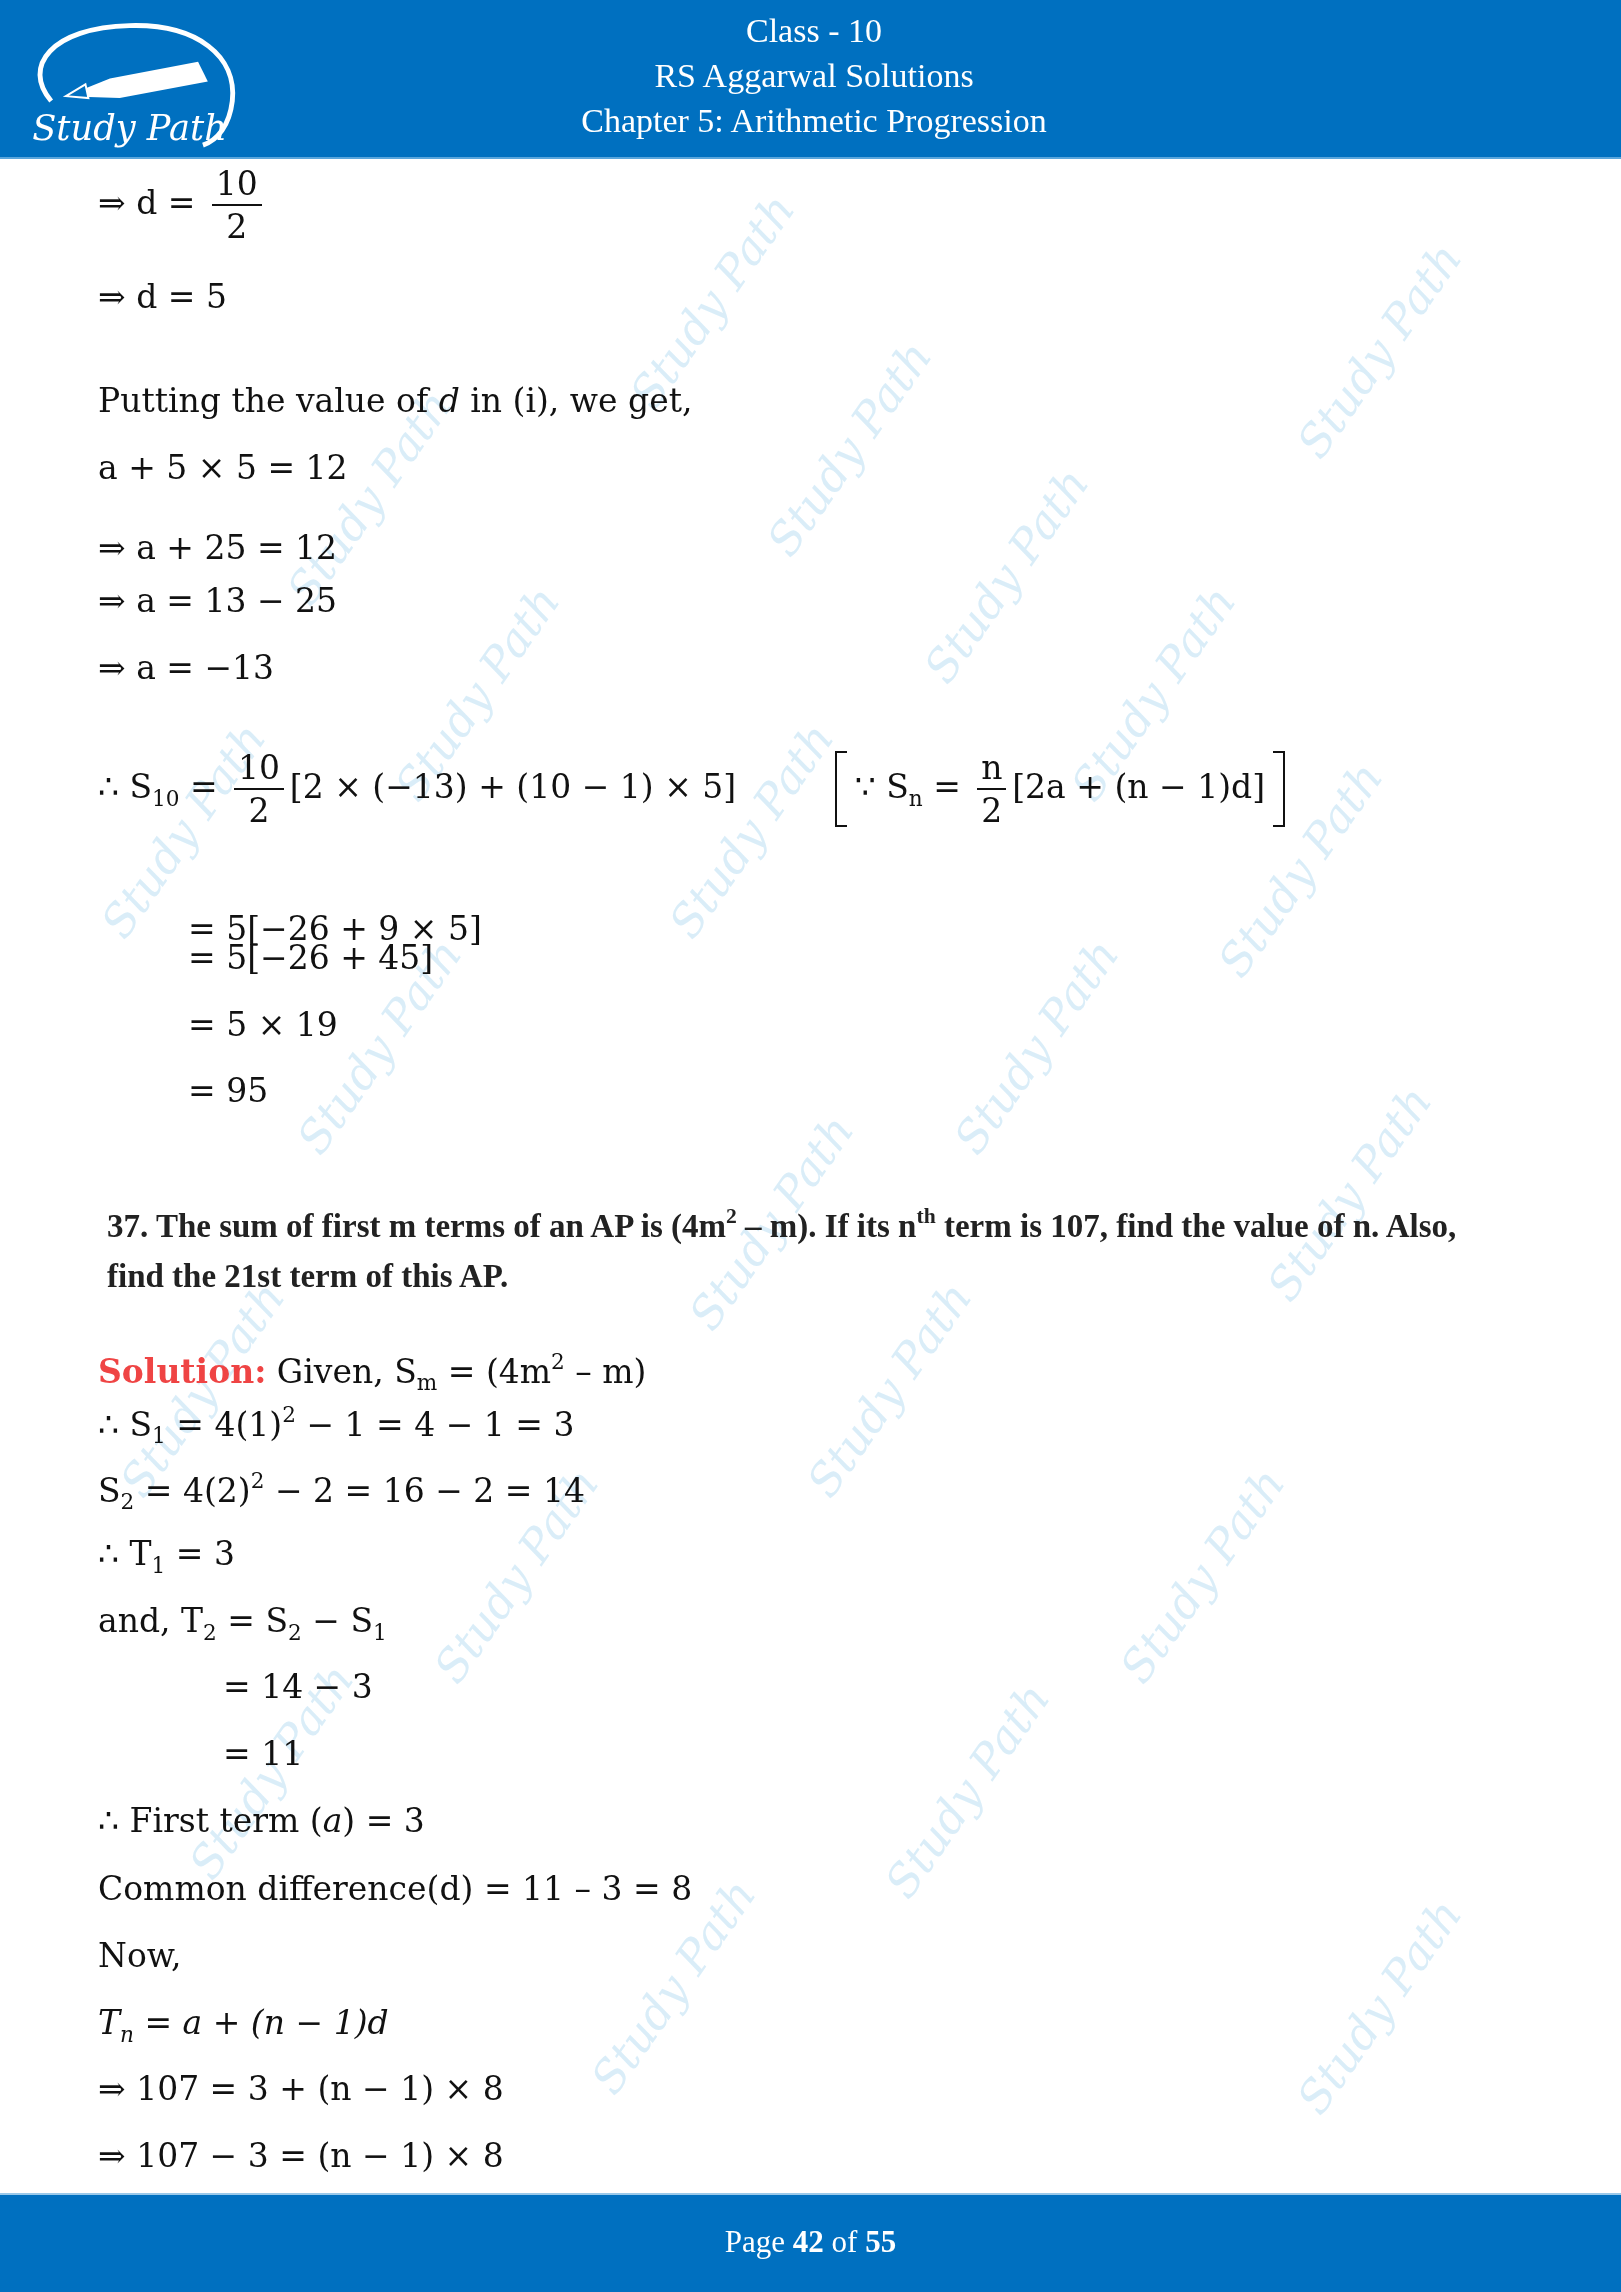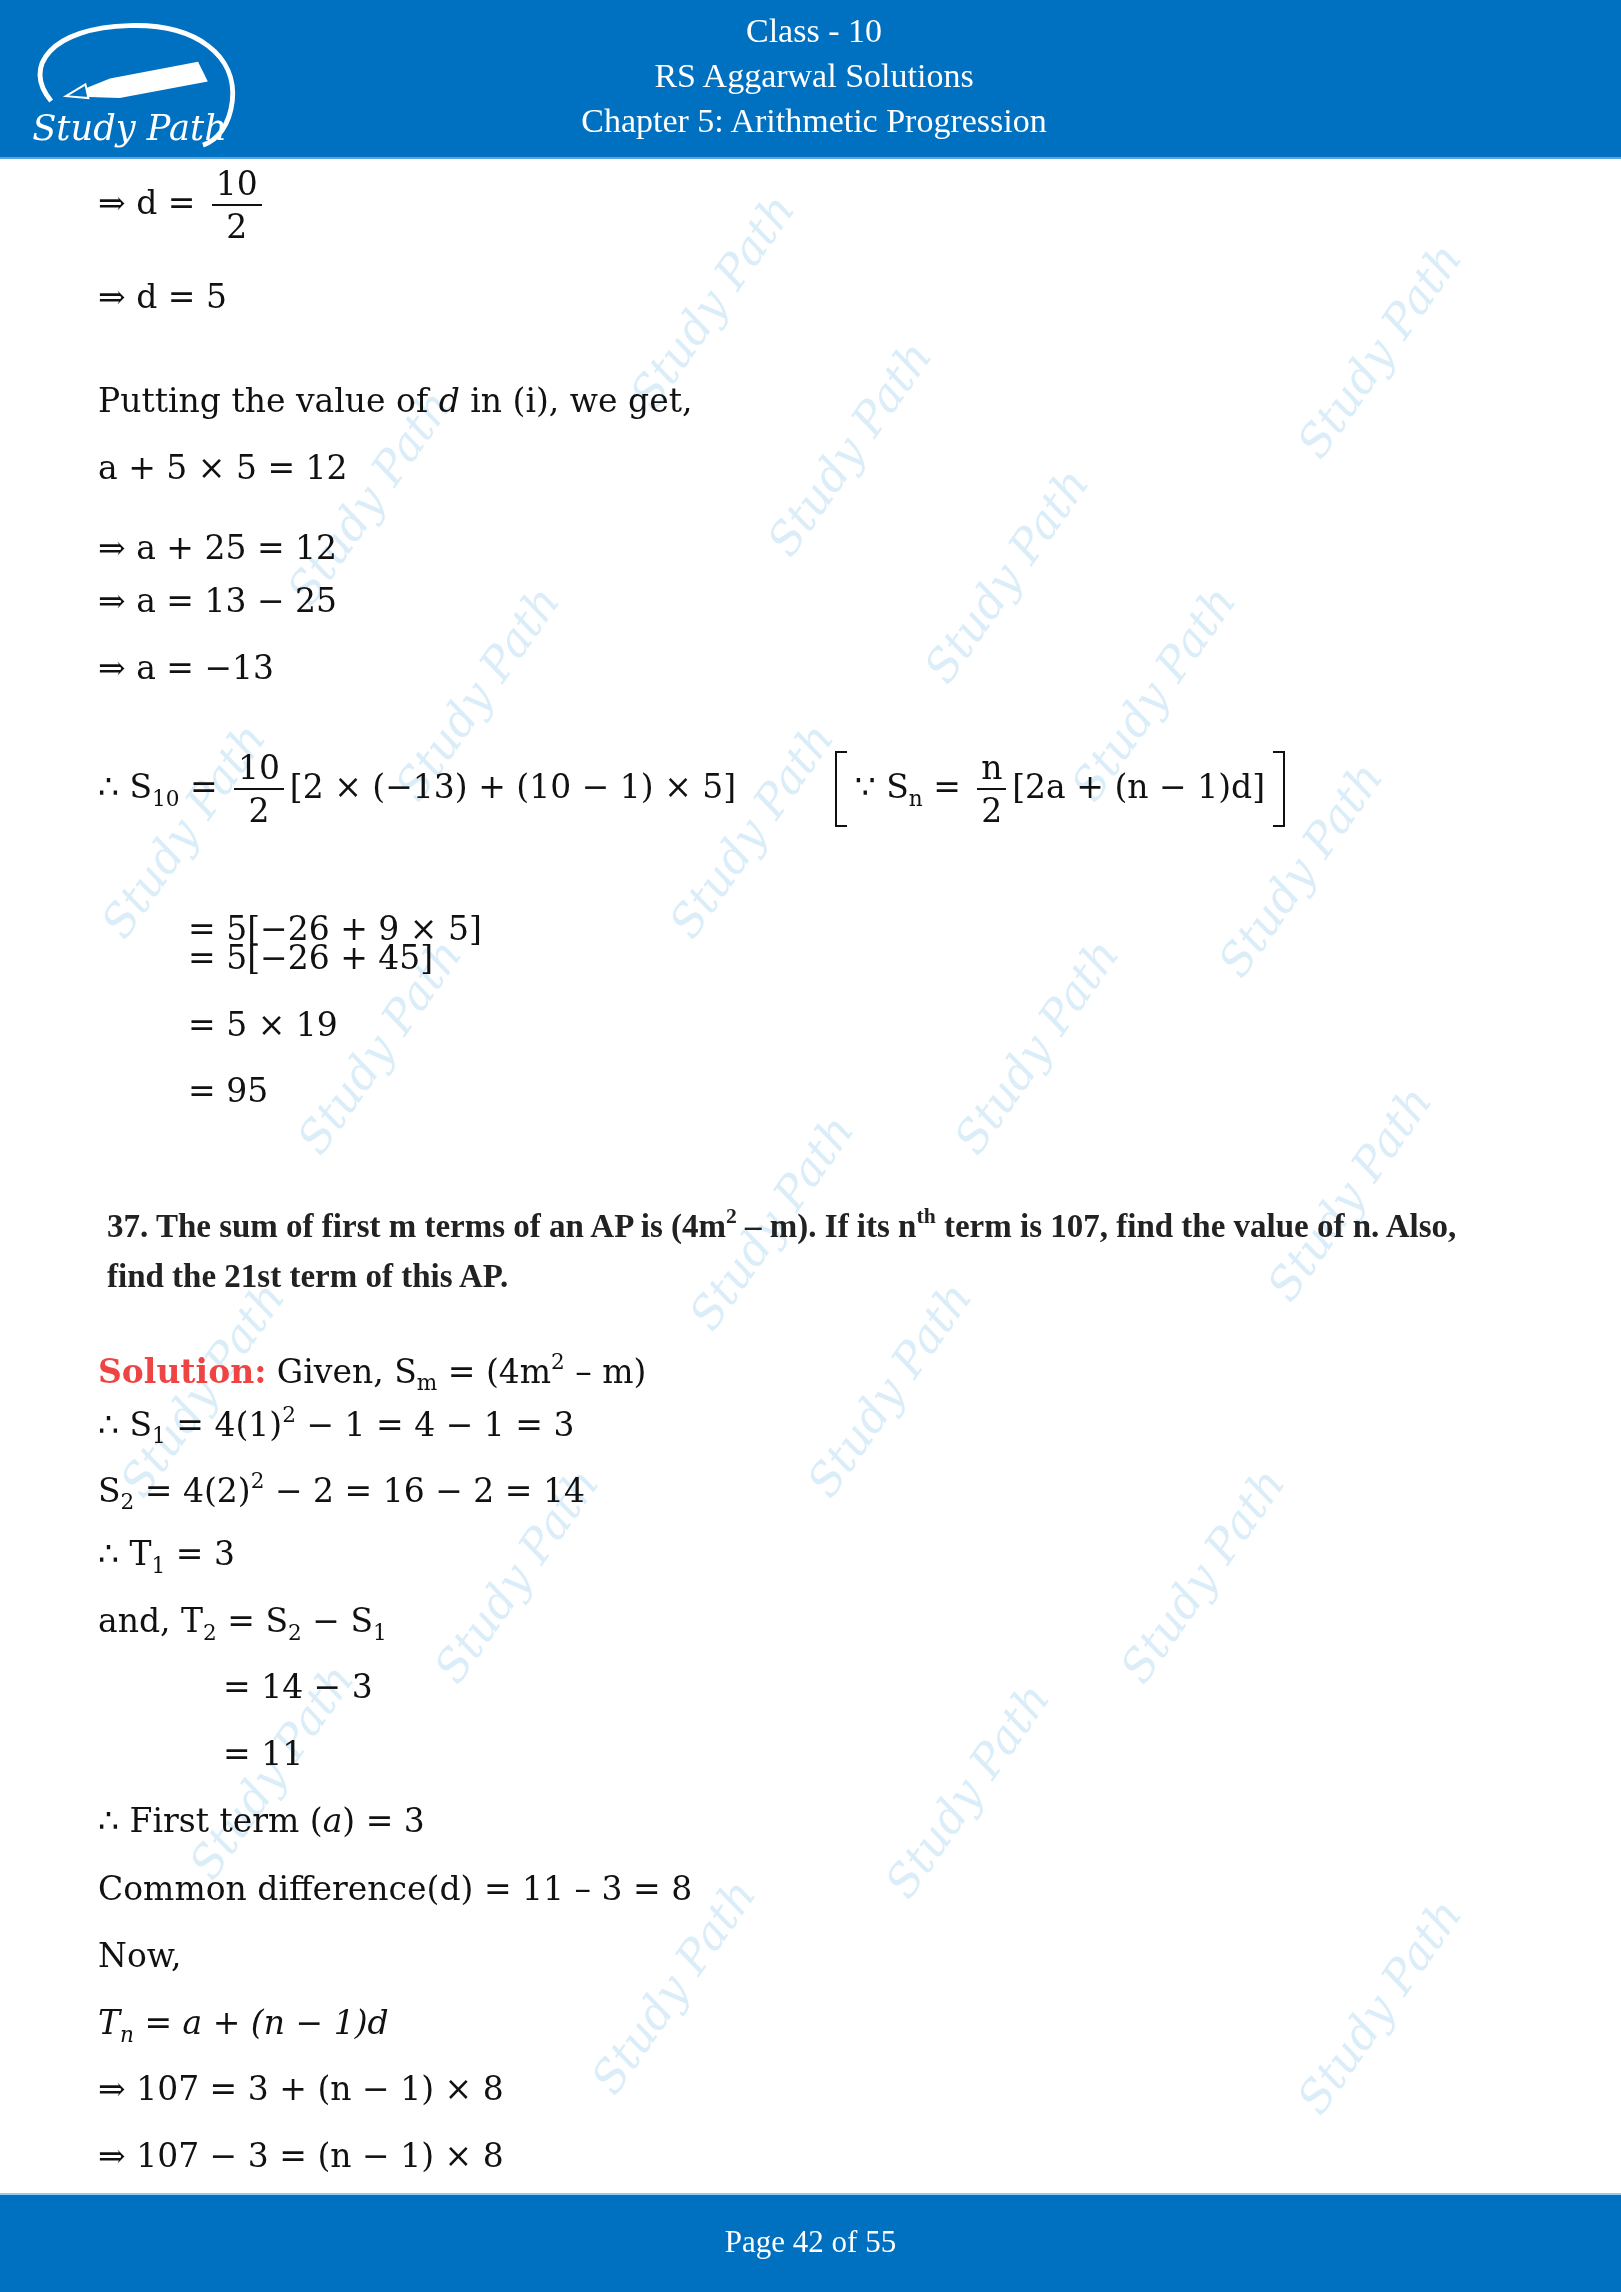--- a/index.html
+++ b/index.html
@@ -19,21 +19,21 @@
       font-family: "Liberation Serif", serif;
     }
     .footer {
       position: absolute; left: 0; top: 2193px; width: 1621px; height: 100px;
       background: #0070c0; border-top: 2px solid #9ac9ea;
     }
     .page-num {
       position: absolute; left: 0; right: 0; top: 29px; text-align: center;
       color: #fff; font-size: 31px; font-family: "Liberation Serif", serif;
     }
-    .page-num .n { font-weight: normal; }
+    .page-num .n { font-weight: bold; }
     .watermarks { position: absolute; left: 0; top: 157px; width: 1621px; height: 2036px; pointer-events: none; }
     .wm {
       position: absolute; color: #d6ecf8; font-size: 45px; font-style: italic;
       font-family: "DejaVu Serif", serif; transform: rotate(-55deg); white-space: nowrap;
       opacity: 0.9;
     }
     .content { position: absolute; left: 98px; top: 157px; width: 1431px; font-size: 33px; }
     .line { position: absolute; left: 0; white-space: nowrap; line-height: 1; }
     .it { font-style: italic; }
     .frac { display: inline-block; vertical-align: middle; text-align: center; margin: 0 5.9px; }

